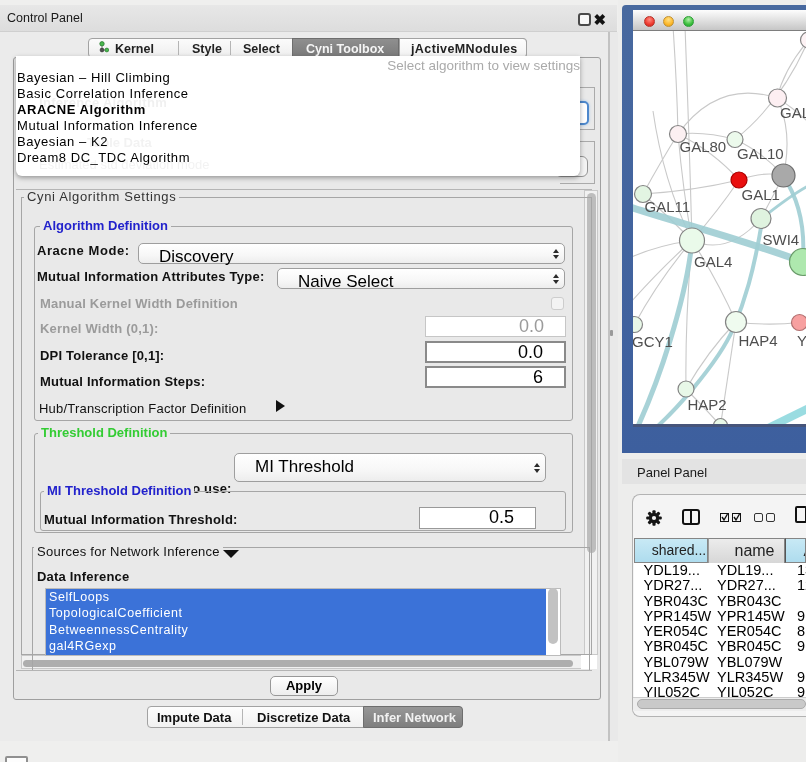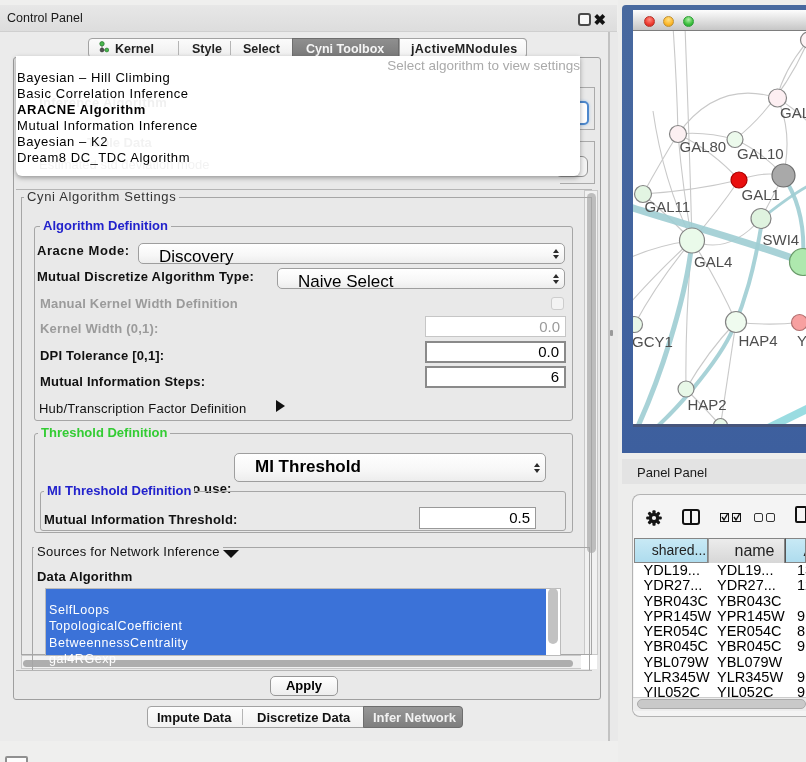--- a/index.html
+++ b/index.html
@@ -6,21 +6,21 @@
 html,body { width:806px; height:762px; overflow:hidden; }
 body { font-family:"Liberation Sans", sans-serif; background:#efefee; }
 #app { position:relative; width:806px; height:762px; overflow:hidden; }
 .abs { position:absolute; }
 .grp { position:absolute; border:1px solid #a6a6a6; border-radius:3px; }
 .grp-title { position:absolute; background:#e9e9e9; padding:0 3px; font-size:13px; line-height:13px; }
 .lbl { position:absolute; font-size:13px; font-weight:bold; letter-spacing:0.2px; color:#111; white-space:nowrap; }
 .combo { position:absolute; background:linear-gradient(#ffffff,#f7f7f7 60%,#ededed); border:1px solid #9e9e9e; border-radius:5px; font-size:17px; color:#000; }
 .combo .ct { position:absolute; left:20px; top:3px; white-space:nowrap; }
 .combo .ar { position:absolute; right:5px; top:50%; margin-top:-5px; width:6px; height:10px; }
-.tfield { position:absolute; background:#fff; font-size:15px; text-align:right; padding-right:5px; }
+.tfield { position:absolute; background:#fff; font-size:18px; text-align:right; padding-right:21px; }
 .up { width:0;height:0;border-left:3px solid transparent;border-right:3px solid transparent;border-bottom:4px solid #2a2a2a; position:absolute; top:0; }
 .dn { width:0;height:0;border-left:3px solid transparent;border-right:3px solid transparent;border-top:4px solid #2a2a2a; position:absolute; bottom:0; }
 </style>
 </head>
 <body>
 <div id="app">
 
 <div class="abs" style="left:2px;top:0;width:2px;height:3px;background:#555;"></div>
 <div class="abs" style="left:0;top:0;width:618px;height:762px;background:#efefee;"></div>
 <div class="abs" style="left:0;top:5px;width:617px;height:736px;background:#ebebeb;border-right:1px solid #d5d5d5;"></div>
@@ -76,21 +76,21 @@
 
 <div class="lbl" style="left:37px;top:243px;letter-spacing:0.55px;">Aracne Mode:</div>
 <div class="combo" style="left:138px;top:243px;width:427px;height:21px;">
       <span class="ct">Discovery</span>
       <span class="ar">
         <span class="up"></span>
         <span class="dn"></span>
       </span>
     </div>
 
-<div class="lbl" style="left:37px;top:269px;letter-spacing:0.25px;">Mutual Discretize Algorithm Type:</div>
+<div class="lbl" style="left:37px;top:269px;letter-spacing:0.25px;">Mutual Information Attributes Type:</div>
 <div class="combo" style="left:277px;top:268px;width:288px;height:21px;">
       <span class="ct">Naive Select</span>
       <span class="ar">
         <span class="up"></span>
         <span class="dn"></span>
       </span>
     </div>
 
 <div class="lbl" style="left:40px;top:295.5px;color:#9b9b9b;">Manual Kernel Width Definition</div>
 <div class="abs" style="left:551px;top:297px;width:13px;height:13px;background:#f3f3f3;border:1px solid #cdcdcd;border-radius:3px;"></div>
@@ -104,43 +104,43 @@
 <div class="lbl" style="left:40px;top:373.5px;">Mutual Information Steps:</div>
 <div class="tfield" style="left:425px;top:366px;width:141px;height:22px;border:2px solid #8a8a8a;color:#000;line-height:18px;">6</div>
 
 <div class="abs" style="left:39px;top:401px;font-size:13px;color:#111;letter-spacing:0.2px;">Hub/Transcription Factor Definition</div>
 <div class="abs" style="left:276px;top:400px;width:0;height:0;border-top:6px solid transparent;border-bottom:6px solid transparent;border-left:9px solid #111;"></div>
 
 <div class="grp" style="left:34px;top:433px;width:539px;height:100px;"></div>
 <div class="grp-title" style="left:38px;top:426px;color:#33cc33;font-weight:bold;">Threshold Definition</div>
 
 <div class="lbl" style="left:79px;top:455px;margin-top:26px;">Which threshold to use:</div>
-<div class="combo" style="left:234px;top:453px;width:312px;height:29px;font-weight:bold;">
+<div class="combo" style="left:234px;top:453px;width:312px;height:29px;">
       <span class="ct">MI Threshold</span>
       <span class="ar">
         <span class="up"></span>
         <span class="dn"></span>
       </span>
     </div>
 
 <div class="grp" style="left:40px;top:491px;width:526px;height:40px;"></div>
 <div class="grp-title" style="left:44px;top:484px;color:#2222cc;font-weight:bold;">MI Threshold Definition</div>
 
 <div class="lbl" style="left:44px;top:512px;">Mutual Information Threshold:</div>
 <div class="tfield" style="left:419px;top:507px;width:117px;height:22px;border:1.5px solid #999;color:#000;line-height:19px;">0.5</div>
 
 <div class="grp" style="left:32px;top:547px;width:558px;height:124px;border-radius:0;"></div>
 <div class="grp-title" style="left:34px;top:545px;color:#111;letter-spacing:0.25px;">Sources for Network Inference</div>
 <div class="abs" style="left:223px;top:550px;width:0;height:0;border-left:8.5px solid transparent;border-right:8.5px solid transparent;border-top:8px solid #111;"></div>
 
-<div class="lbl" style="left:37px;top:569px;">Data Algorithm</div>
+<div class="lbl" style="left:37px;top:569px;">Data Inference</div>
 
 <div class="abs" style="left:45px;top:588px;width:516px;height:68px;background:#fff;border:1px solid #bbb;"></div>
 <div class="abs" style="left:46px;top:589px;width:500px;height:66px;background:#3b72d8;"></div>
-<div class="abs" style="left:49px;top:588.5px;font-size:12.5px;letter-spacing:0.55px;color:#fff;line-height:16.5px;margin-top:13px;">SelfLoops<br>TopologicalCoefficient<br>BetweennessCentrality<br>gal4RGexp</div>
+<div class="abs" style="left:49px;top:588.5px;font-size:12.5px;letter-spacing:0.55px;color:#fff;line-height:16.5px;">SelfLoops<br>TopologicalCoefficient<br>BetweennessCentrality<br>gal4RGexp</div>
 <div class="abs" style="left:548px;top:588px;width:10px;height:56px;background:#c2c2c2;border-radius:5px;"></div>
 
 <div class="abs" style="left:16px;top:670px;width:576px;height:1px;background:#b4b4b4;"></div>
 
 <div class="abs" style="left:270px;top:676px;width:68px;height:20px;background:linear-gradient(#ffffff,#ededed);border:1px solid #989898;border-radius:5px;text-align:center;font-size:13px;font-weight:bold;line-height:18px;color:#000;">Apply</div>
 
 <div class="abs" style="left:147px;top:706px;width:316px;height:22px;background:linear-gradient(#fdfdfd,#f1f1f1);border:1px solid #a2a2a2;border-radius:4px;"></div>
 <div class="abs" style="left:157px;top:710px;font-size:13px;font-weight:bold;color:#111;">Impute Data</div>
 <div class="abs" style="left:242px;top:709px;width:1px;height:16px;background:#b5b5b5;"></div>
 <div class="abs" style="left:257px;top:710px;font-size:13px;font-weight:bold;color:#111;">Discretize Data</div>

